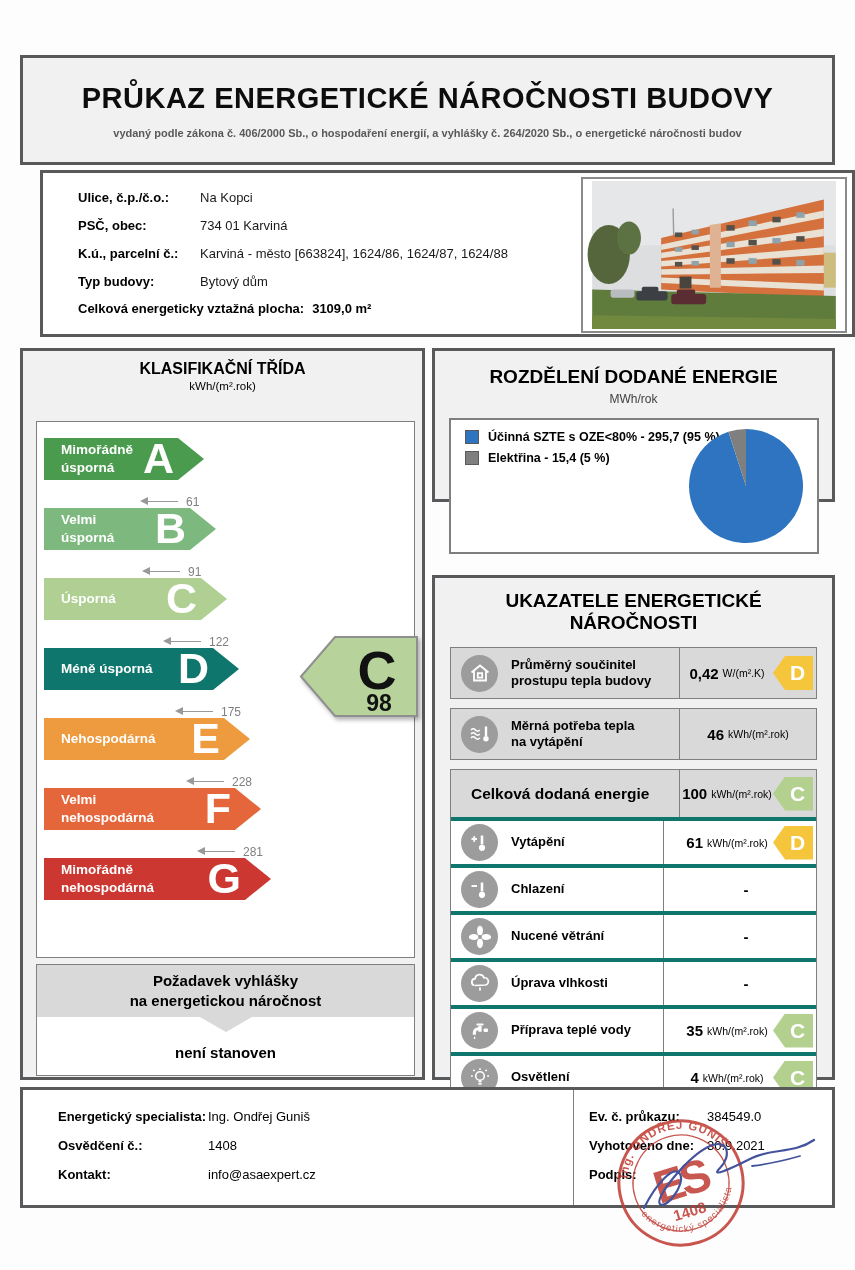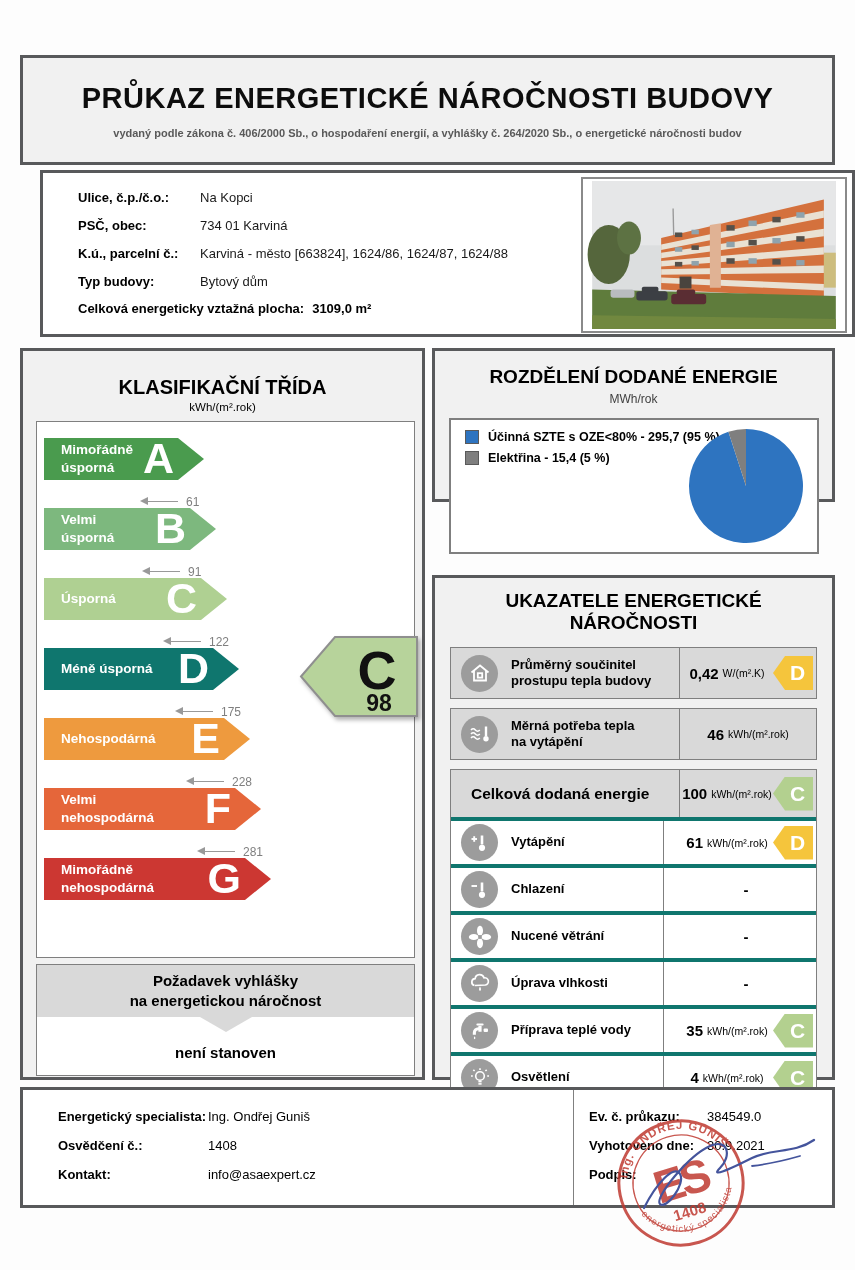--- a/index.html
+++ b/index.html
@@ -19,21 +19,21 @@
   .info-row .lab { display:inline-block; width:122px; font-weight:bold; vertical-align:top; }
   .info-row .val { color:#1a1a1a; }
   .info-area { font-size:13px; font-weight:bold; margin-top:2px; }
   .info-area .val { margin-left:8px; }
   .photo-frame { position:absolute; right:5px; top:4px; width:266px; height:156px;
                  border:2px solid #8a8a8a; background:#fff; padding:2px; }
   .photo-frame svg { display:block; width:100%; height:100%; }
 
   
   .klas { left:20px; top:348px; width:405px; height:732px; }
-  .klas-title { text-align:center; margin-top:25px; font-size:20px; font-weight:bold; }
+  .klas-title { text-align:center; margin-top:9px; font-size:16px; font-weight:bold; }
   .klas-sub { text-align:center; margin-top:3px; font-size:14px; font-weight:bold; }
   .klas-unit { text-align:center; margin-top:2px; font-size:11.5px; }
   .bands-box { position:absolute; left:13px; top:70px; width:379px; height:537px;
                background:#fff; border:1px solid #7f7f7f; padding:16px 0 0 7px; }
   .band-row { position:relative; height:70px; }
   .band { position:relative; height:42px; color:#fff;
           clip-path:polygon(0 0, calc(100% - 26px) 0, 100% 50%, calc(100% - 26px) 100%, 0 100%); }
   .band-row:nth-child(1) .band { width:160px; }
   .band-row:nth-child(2) .band { width:172px; }
   .band-row:nth-child(3) .band { width:183px; }

